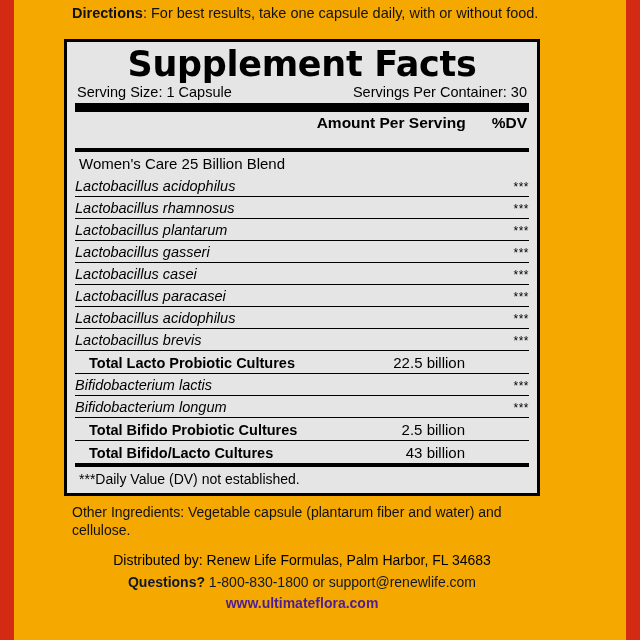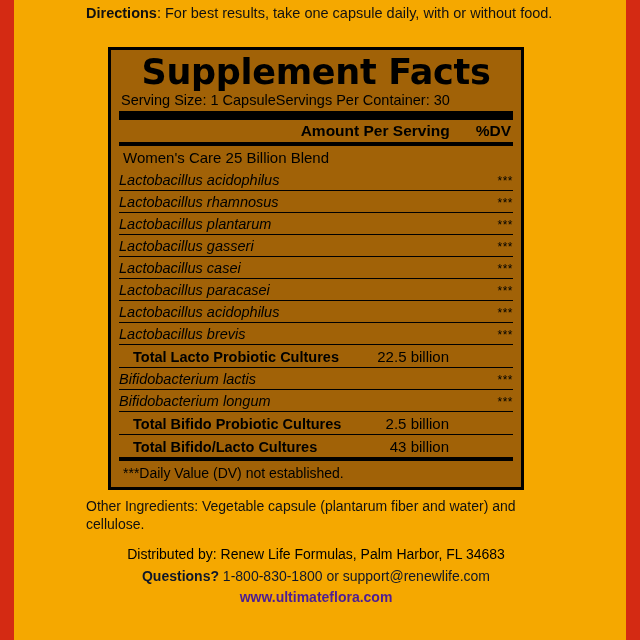--- a/index.html
+++ b/index.html
@@ -29,21 +29,21 @@
     position: absolute;
     left: 14px;
     top: 0;
     width: 8px;
     height: 640px;
     background: #f5a800;
   }
 
   .page {
     position: absolute;
-    left: 18px;
+    left: 4px;
     top: 0;
     width: 596px;
     height: 640px;
     box-sizing: border-box;
     padding: 0 10px;
   }
 
   
   .directions {
     font-size: 14.5px;
@@ -51,41 +51,41 @@
     line-height: 1.28;
     padding: 4px 44px 0 58px;
     box-sizing: border-box;
   }
   .directions b {
     font-weight: bold;
   }
 
   
   .facts-panel {
-    margin: 24px auto 0 auto;
-    width: 416px;
-    background: #a16207;
+    margin: 16px auto 0 auto;
+    width: 476px;
+    background: #e5e5e5;
     border: 3px solid #000;
     box-sizing: border-box;
     padding: 4px 8px 5px 8px;
   }
   .facts-title {
     font-family: "DejaVu Sans", sans-serif;
     font-weight: bold;
     font-size: 35px;
     line-height: 1.02;
     text-align: center;
     letter-spacing: -0.3px;
     color: #000;
     margin: 1px 0 2px 0;
     white-space: nowrap;
   }
   .serving-row {
     display: flex;
-    justify-content: flex-start;
+    justify-content: space-between;
     font-size: 14.5px;
     color: #000;
     padding: 0 2px 2px 2px;
   }
   .rule-thick {
     height: 9px;
     background: #000;
     margin: 1px 0 0 0;
   }
   .rule-med {
@@ -93,21 +93,21 @@
     background: #000;
     margin: 0;
   }
   .amount-row {
     display: flex;
     justify-content: flex-end;
     align-items: baseline;
     font-size: 15.5px;
     font-weight: bold;
     color: #000;
-    padding: 2px 2px 2px 2px;
+    padding: 2px 2px 16px 2px;
   }
   .amount-row .amt { margin-right: 26px; }
   .blend-name {
     font-size: 15px;
     color: #000;
     padding: 3px 2px 3px 4px;
   }
   table.rows {
     width: 100%;
     border-collapse: collapse;

